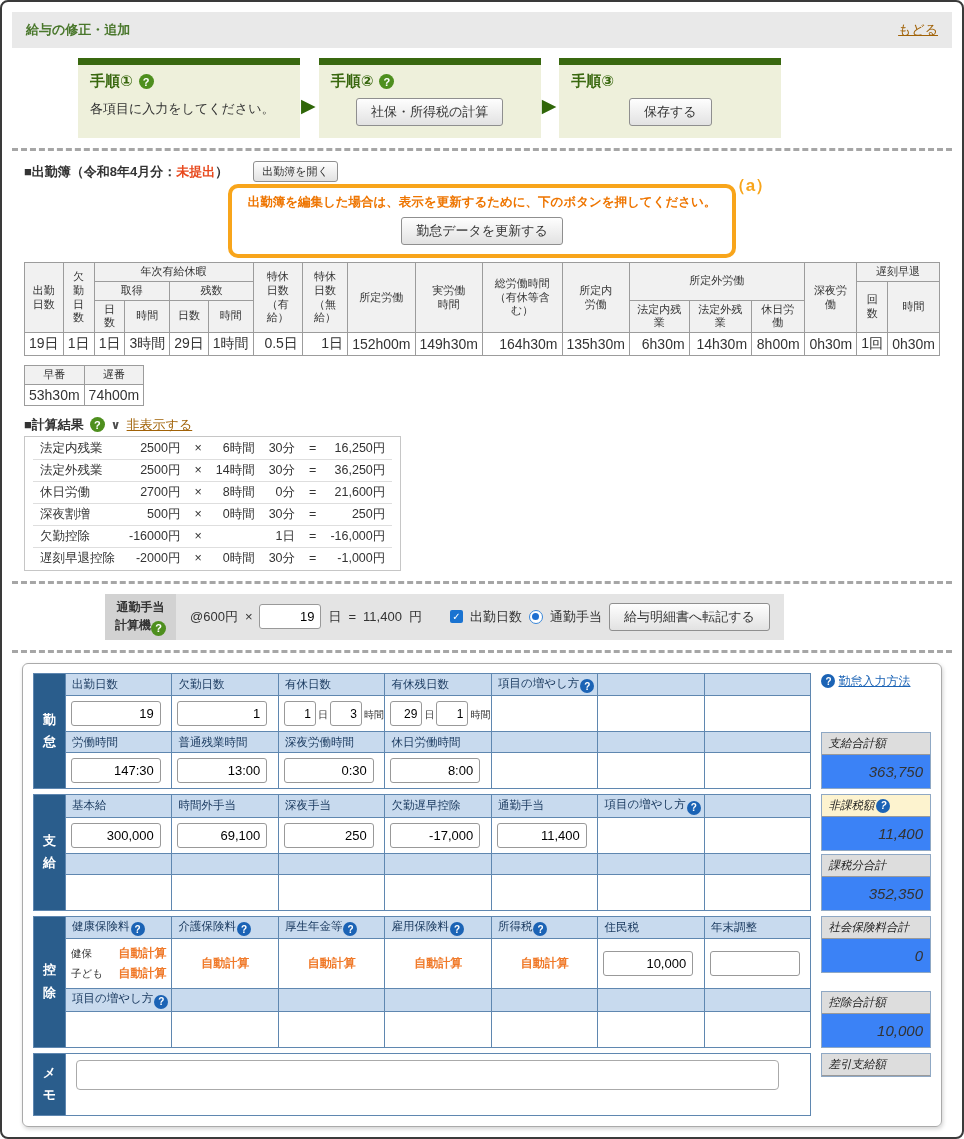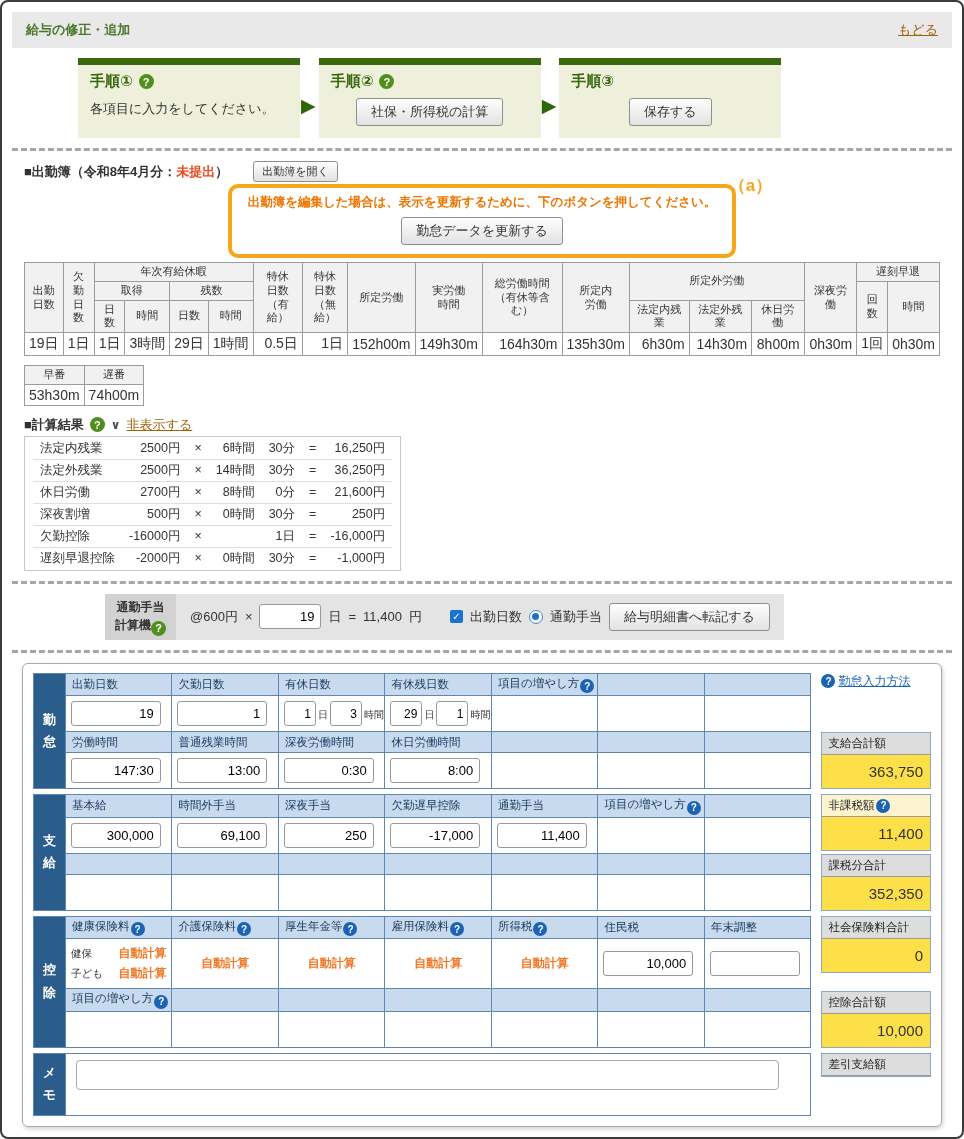--- a/index.html
+++ b/index.html
@@ -77,21 +77,21 @@
   .hdr { background:#c8daee; color:#17375d; font-size:11.5px; padding:2px 6px; text-align:left; font-weight:normal; height:21px; white-space:nowrap; }
   .hdr .q-blue { vertical-align:-3px; margin-left:1px; }
   .cell { background:#fff; padding:3px 5px; height:36px; vertical-align:middle; white-space:nowrap; }
   .inp { height:25px; border:1px solid #999; border-radius:3px; text-align:right; font-size:13px; padding:0 6px; width:94%; }
   .inp-sm { width:32px; height:25px; border:1px solid #999; border-radius:3px; text-align:right; font-size:12px; padding:0 4px; }
   .unit { font-size:10px; color:#333; margin:0 2px 0 2px; }
   .auto-calc { color:#f07a2a; font-weight:bold; font-size:12px; text-align:center; }
   .kenpo-grid { display:grid; grid-template-columns:auto auto; justify-content:space-between; row-gap:3px; font-size:10.5px; align-items:center; }
   .kenpo-grid .auto-calc { text-align:right; }
   .sum-col { width:112px; display:flex; flex-direction:column; }
-  .sum-box { border:1px solid #8fa8c4; background:#fde047; }
+  .sum-box { border:1px solid #8fa8c4; background:#3b82f6;font-style:italic; }
   .sum-hdr { background:#ddd; border-bottom:1px solid #9a9a9a; font-size:11.5px; padding:3px 6px; color:#222; white-space:nowrap; }
   .sum-hdr.cream { background:#fdf3cf; display:flex; align-items:center; gap:2px; }
   .sum-val { text-align:right; font-size:15px; padding:8px 7px; }
   .help-link { display:flex; justify-content:flex-start; align-items:center; gap:3px; font-size:12px; }
   .link-blue { color:#1b63b5; text-decoration:underline; cursor:pointer; }
   .gap-auto { margin-top:auto; }
   .memo-input { width:97%; height:30px; border:1px solid #aaa; border-radius:4px; font-size:13px; padding:0 8px; }
 </style>
 </head>
 <body>

